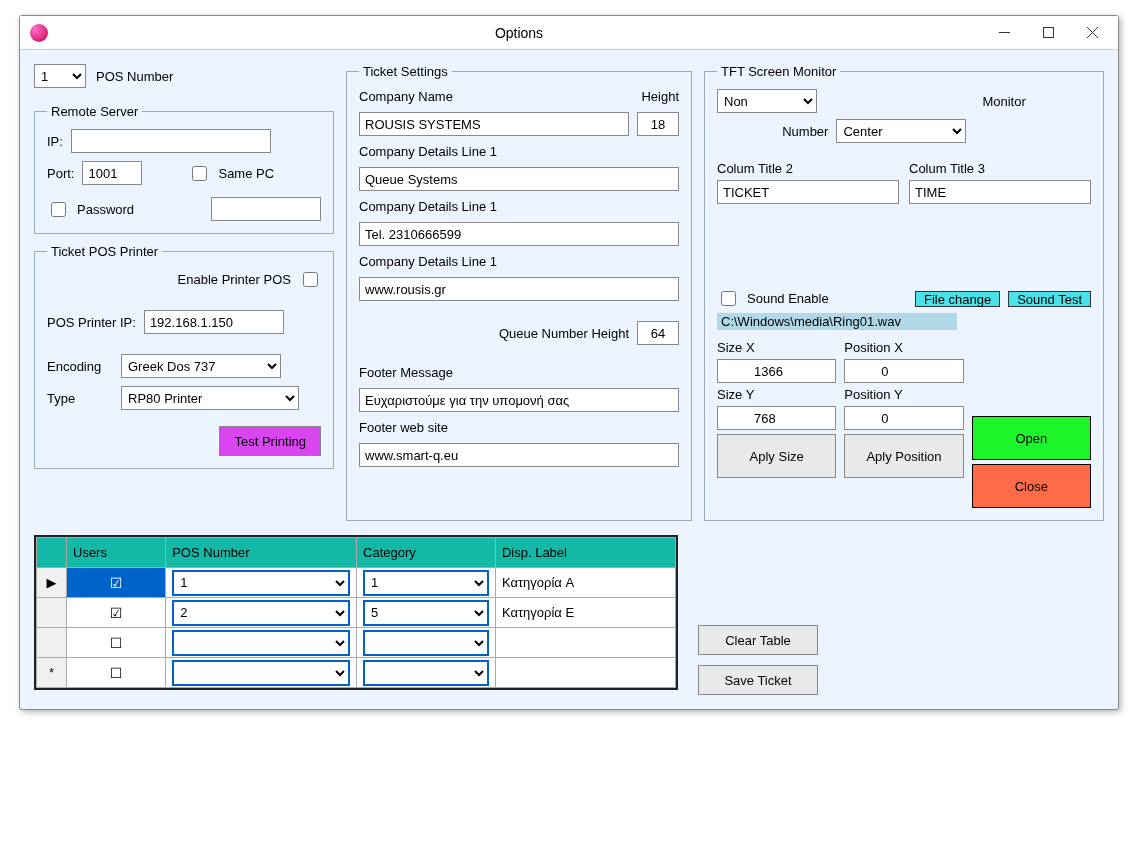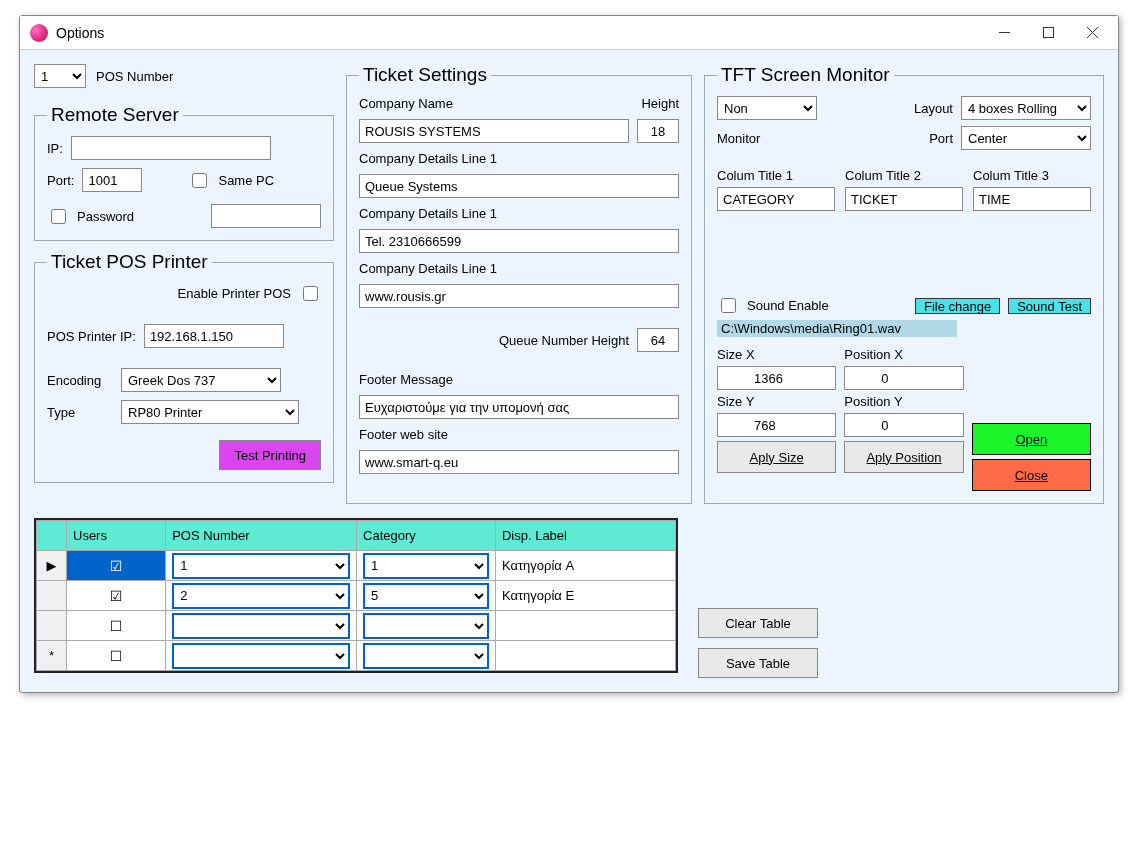--- a/index.html
+++ b/index.html
@@ -22,20 +22,21 @@
     display: flex;
     flex-direction: column;
   }
   .titlebar {
     height: 34px;
     background: #fff;
     border-bottom: 1px solid #ccc;
     display: flex;
     align-items: center;
     padding: 0 4px 0 10px;
+    text-align: center;
   }
   .titlebar .icon {
     width: 18px; height: 18px; border-radius: 9px;
     background: radial-gradient(circle at 30% 30%, #ff6ec7, #c7004e);
     margin-right: 8px;
   }
   .titlebar .title { flex: 1; font-size: 14px; }
   .winbtn {
     width: 44px; height: 32px;
     display: flex; align-items: center; justify-content: center;
@@ -49,21 +50,21 @@
   .col { display: flex; flex-direction: column; gap: 10px; }
   .col.left { width: 300px; }
   .col.mid { width: 346px; }
   .col.right { flex: 1; }
 
   fieldset {
     border: 1px solid #9ab;
     padding: 10px 12px 12px 12px;
     margin: 0;
   }
-  legend { padding: 0 4px; font-size: 19px; }
+  legend { padding: 0 4px; font-size: 13px; }
 
   .row { display: flex; align-items: center; gap: 8px; margin-bottom: 8px; }
   .row:last-child { margin-bottom: 0; }
   label { white-space: nowrap; }
   input[type=text], select {
     height: 24px;
     border: 1px solid #7a9;
     border-color: #888;
     background: #fff;
     padding: 2px 5px;
@@ -95,33 +96,33 @@
   .cols3 > div { flex: 1; display: flex; flex-direction: column; gap: 4px; }
   .cols3 input { width: 100%; }
 
   .sound-row { display: flex; align-items: center; gap: 8px; margin-top: 84px; }
   .btn-cyan { background: #48e2e8; border-color: #333; height: 16px; padding: 0 8px; }
   .pathline { background: #b0d8e6; padding: 1px 4px; margin-top: 4px; width: 240px; }
 
   .sizepos { display: flex; gap: 8px; margin-top: 10px; }
   .sizepos .cell { flex: 1; display: flex; flex-direction: column; gap: 4px; }
   .sizepos input { width: 100%; padding-left: 36px; }
-  .sizepos button { width: 100%; height: 32px; text-decoration: underline; }
+  .sizepos button { width: 100%; height: 44px; }
   .btn-green { background: #1bf52a; border: 1px solid #000; }
   .btn-red { background: #ff6b47; border: 1px solid #000; }
 
   
   .bottom-row { display: flex; gap: 20px; margin-top: 14px; align-items: flex-start; }
   .grid {
     border: 2px solid #222;
     background: #fff;
   }
   .grid table { border-collapse: collapse; width: 640px; }
   .grid th, .grid td { border: 1px solid #aaa; height: 30px; padding: 0 6px; font-weight: normal; text-align: left; }
-  .grid th { background: #5eead4; }
+  .grid th { background: #14b8a6; }
   .grid .selhdr { width: 30px; text-align:center; }
   .grid .rowhdr { width: 30px; background: #f0f0f0; text-align:center;}
   .grid .chk { text-align:center; }
   .grid .sel-row .chk { background: #0063cb; color:#fff; }
   .grid select.cell { width: 100%; height: 26px; border: 2px solid #0063cb; background:#fff; }
   .side-buttons { display: flex; flex-direction: column; gap: 10px; margin-top: 90px; }
   .side-buttons button { width: 120px; height: 30px; }
 
 </style>
 </head>
@@ -263,36 +264,28 @@
       </div>
 
       <div class="col right">
         <fieldset style="height:100%">
           <legend>TFT Screen Monitor</legend>
 
           <div class="tft-grid">
             <div>
               <select style="width:100px"><option>Non</option></select>
             </div>
-            <div style="display:flex;justify-content:flex-end;gap:8px;align-items:center">
-              <label>Layout</label>
-              <select style="width:130px"><option>4 boxes Rolling</option></select>
-            </div>
             <div>Monitor</div>
             <div style="display:flex;justify-content:flex-end;gap:8px;align-items:center">
-              <label>Port</label>
+              <label>Number</label>
               <select style="width:130px"><option>Center</option></select>
             </div>
           </div>
 
           <div class="cols3">
-            <div>
-              <label>Colum Title 1</label>
-              <input type="text" value="CATEGORY" style="">
-            </div>
             <div>
               <label>Colum Title 2</label>
               <input type="text" value="TICKET" style="">
             </div>
             <div>
               <label>Colum Title 3</label>
               <input type="text" value="TIME" style="">
             </div>
           </div>
 
@@ -372,18 +365,18 @@
     <td class="chk"><span style="font-size:14px">☐</span></td>
     <td><select class="cell"><option></option></select></td>
     <td><select class="cell"><option></option></select></td>
     <td></td>
               </tr>
             </tbody>
         </table>
       </div>
       <div class="side-buttons">
         <button>Clear Table</button>
-        <button>Save Table</button>
+        <button>Save Ticket</button>
       </div>
     </div>
 
   </div>
 </div>
 
 </body></html>

